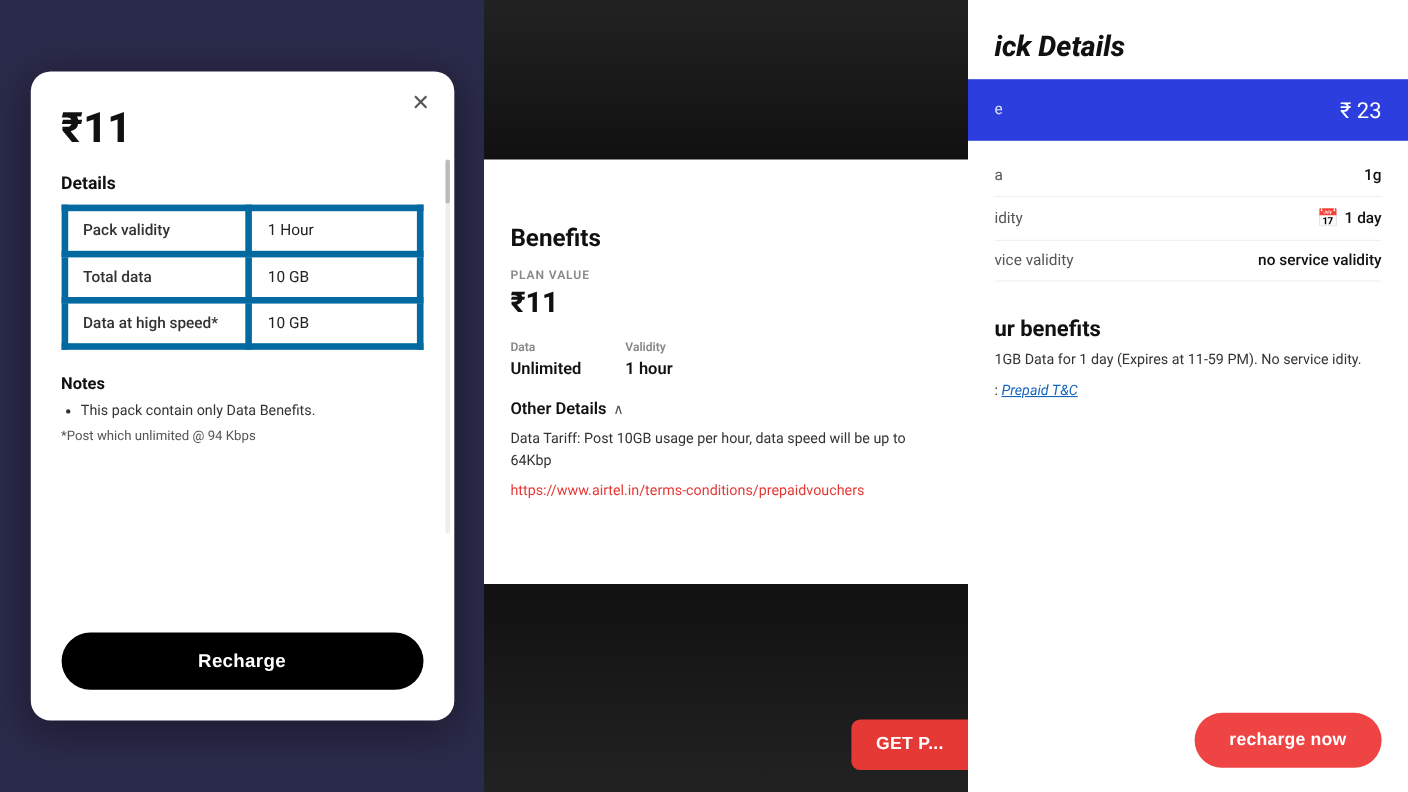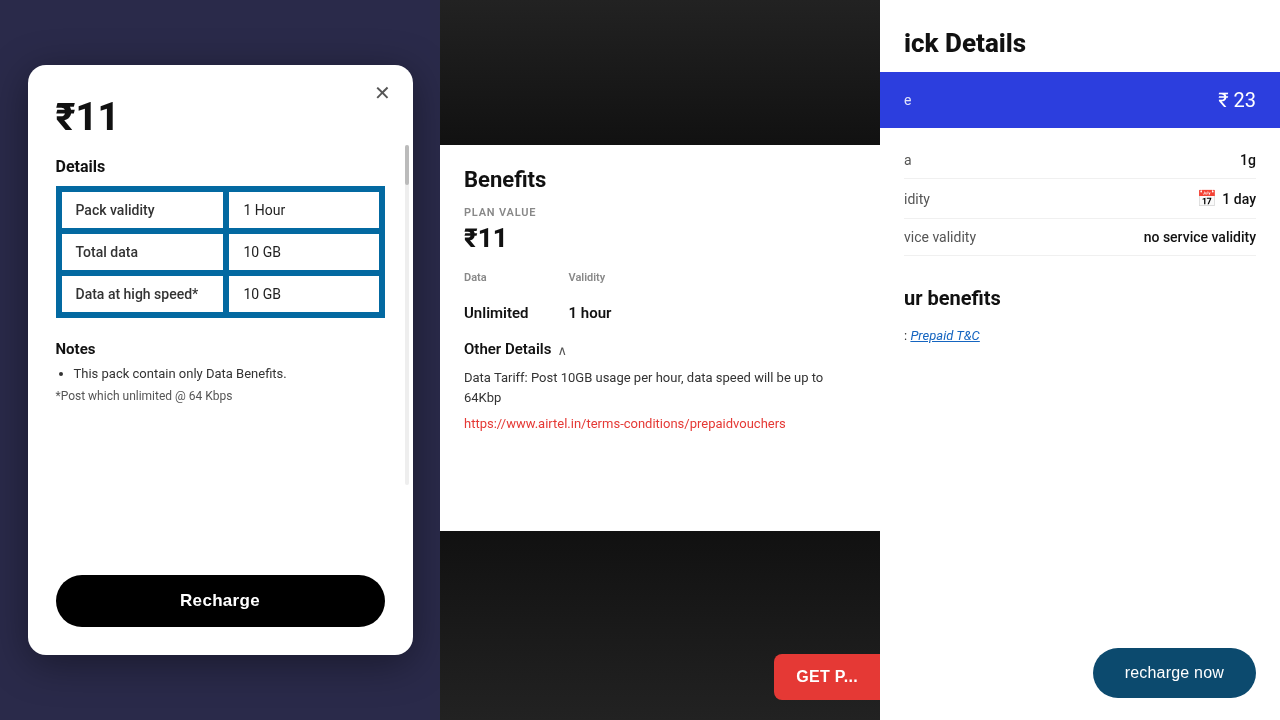--- a/index.html
+++ b/index.html
@@ -176,20 +176,21 @@
       padding: 22px 24px 16px 24px;
       display: flex;
       flex-direction: column;
     }
 
     .benefits-title {
       font-size: 22px;
       font-weight: 700;
       color: #111;
       margin-bottom: 14px;
+      margin-top: 38px;
     }
 
     .plan-value-label {
       font-size: 11px;
       font-weight: 600;
       color: #888;
       letter-spacing: 0.8px;
       text-transform: uppercase;
       margin-bottom: 4px;
     }
@@ -206,21 +207,21 @@
       gap: 40px;
       margin-bottom: 18px;
     }
 
     .dv-item label {
       font-size: 11px;
       color: #888;
       font-weight: 600;
       text-transform: capitalize;
       display: block;
-      margin-bottom: 19px;
+      margin-bottom: 3px;
     }
 
     .dv-item .dv-value {
       font-size: 15px;
       font-weight: 600;
       color: #111;
     }
 
     .other-details-row {
       display: flex;
@@ -288,20 +289,21 @@
       padding: 0;
       position: relative;
       overflow: hidden;
     }
 
     .right-page-title {
       font-size: 26px;
       font-weight: 800;
       color: #111;
       padding: 28px 24px 14px 24px;
+      font-style: italic;
     }
 
     .right-plan-header {
       background: #2c3ede;
       display: flex;
       align-items: center;
       justify-content: space-between;
       padding: 16px 24px;
       color: #fff;
       font-size: 15px;
@@ -366,27 +368,27 @@
       text-decoration: underline;
       cursor: pointer;
       font-style: italic;
     }
 
     
     .recharge-now-btn {
       position: absolute;
       bottom: 22px;
       right: 24px;
-      background: #0c4a6e;
+      background: #ef4444;
       color: #fff;
       border: none;
       border-radius: 30px;
       padding: 16px 32px;
       font-size: 16px;
-      font-weight: 400;
+      font-weight: 700;
       cursor: pointer;
       letter-spacing: 0.2px;
     }
   </style>
 </head>
 <body>
 
 <div class="panel-left">
   <div class="modal-card">
 
@@ -413,21 +415,21 @@
         <td>10 GB</td>
       </tr>
     </tbody>
       </table>
 
     <div class="notes-section">
       <div class="notes-title">Notes</div>
       <ul class="notes-list">
         <li>This pack contain only Data Benefits.</li>
       </ul>
-      <div class="notes-footnote">*Post which unlimited @ 64 Kbps</div>
+      <div class="notes-footnote">*Post which unlimited @ 94 Kbps</div>
     </div>
 
     <div class="scrollbar-indicator">
       <div class="scrollbar-thumb"></div>
     </div>
 
     <button class="recharge-btn">
       <span>Recharge</span>
     </button>
 
@@ -494,20 +496,23 @@
       </span>
     </div>
     <div class="right-row">
       <span class="right-row-label">vice validity</span>
       <span class="right-row-value">no service validity</span>
     </div>
   </div>
 
   <div class="ur-benefits-title">ur benefits</div>
 
+  <div class="benefit-description">
+    <span>1GB Data for 1 day (Expires at 11-59 PM). No service idity.</span>
+  </div>
 
   <div style="padding: 10px 24px; font-size: 13px; color: #333;">
     <span>:</span>
     <a class="prepaid-link" href="#">Prepaid T&amp;C</a>
   </div>
 
   <button class="recharge-now-btn">
     <span>recharge now</span>
   </button>
 

